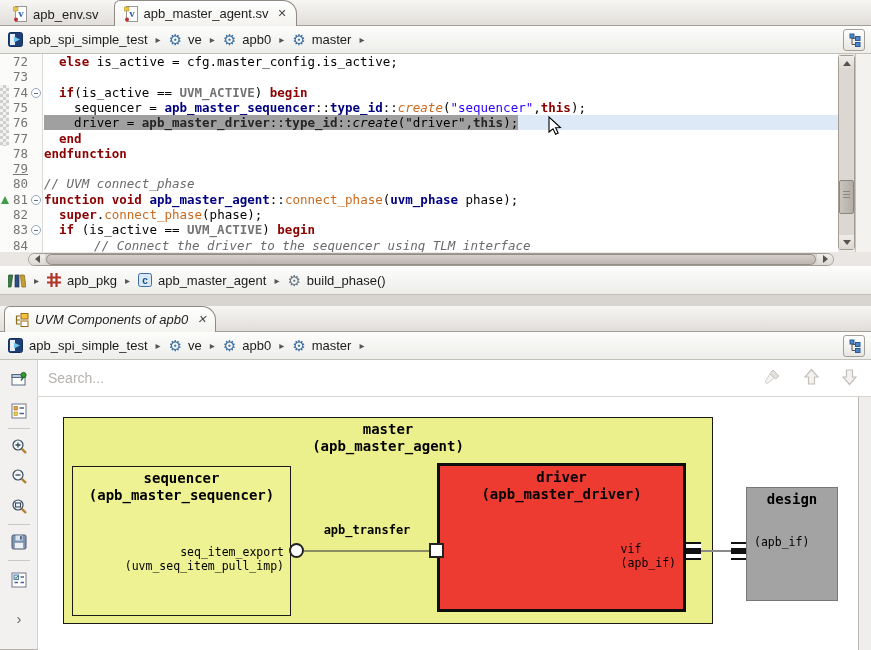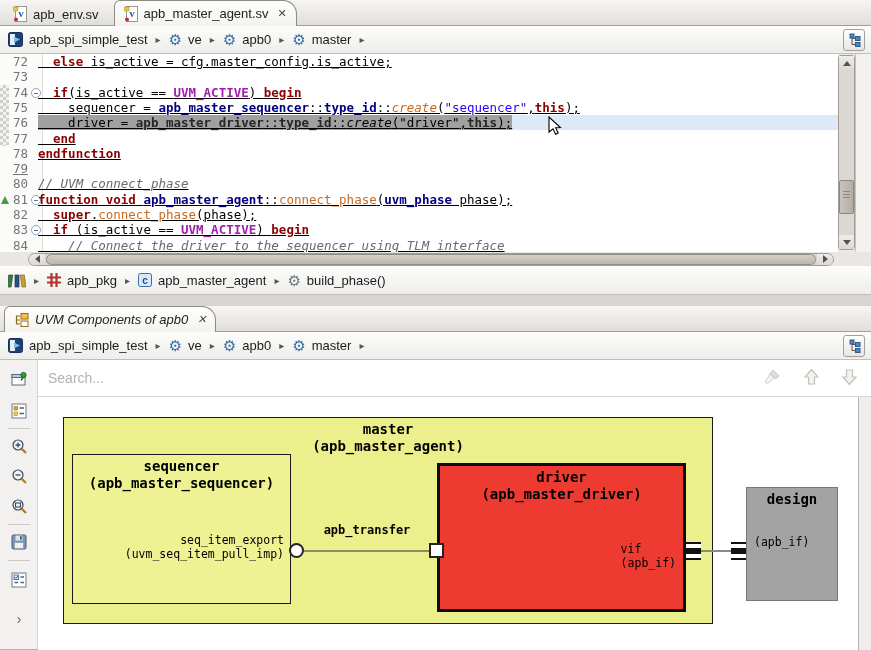--- a/index.html
+++ b/index.html
@@ -47,28 +47,28 @@
            background-size:6px 6px; background-position:0 0,3px 3px; }
   .ln { position:absolute; left:0; width:28px; text-align:right; color:#757575;
         font:12.5px/15.3px "DejaVu Sans Mono", monospace; }
   .fold { position:absolute; left:31px; width:10px; height:10px; border:1px solid #93a9c0;
           border-radius:50%; background:#fff; }
   .fold::after { content:""; position:absolute; left:2px; top:4px; width:4px; height:1px;
                  background:#5f7183; }
   .editmark { position:absolute; left:1px; width:0; height:0;
               border-left:4px solid transparent; border-right:4px solid transparent;
               border-bottom:8px solid #3f9d45; }
-  .row { position:absolute; left:38px; right:0; height:15.3px;
-         font:12.5px/15.3px "DejaVu Sans Mono", monospace; white-space:pre; color:#000;text-decoration:underline; }
+  .row { position:absolute; left:44px; right:0; height:15.3px;
+         font:12.5px/15.3px "DejaVu Sans Mono", monospace; white-space:pre; color:#000; }
   .curline { background:#dde9f7; }
   .selwrap { background:#a0a0a0; }
   .tk-p { color:#000; } .tk-k { color:#8b0000; font-weight:bold; }
   .tk-t { color:#000080; font-weight:bold; } .tk-f { color:#c96a1f; }
   .tk-i { color:#c96a1f; font-style:italic; } .tk-s { color:#2a00ff; }
-  .tk-b { color:#a21caf; font-weight:bold; } .tk-c { color:#6a6a6a; font-style:italic; }
+  .tk-b { color:#737373; font-weight:bold; } .tk-c { color:#6a6a6a; font-style:italic; }
   .selwrap .tk-p, .selwrap .tk-s, .selwrap .tk-i { color:#000000; }
   .selwrap .tk-t, .selwrap .tk-k, .selwrap .tk-b { color:#262626; }
 
   
   #vscroll { position:absolute; left:838px; top:55px; width:17px; height:195px;
              border:1px solid #a29c95; border-radius:3px; background:#dbd7d2; }
   .vbtn { position:absolute; left:0; width:15px; height:14px; background:linear-gradient(#efedea,#dcd8d3);
           display:flex; align-items:center; justify-content:center; }
   .tri-up { width:0;height:0;border-left:4px solid transparent;border-right:4px solid transparent;
             border-bottom:5px solid #57524c; }
@@ -113,21 +113,21 @@
   
   #canvas { position:absolute; left:38px; top:37px; width:820px; height:253px; background:#fff; }
   #canvas-right { position:absolute; left:858px; top:37px; width:13px; height:253px;
                   background:#f0eeec; border-left:1px solid #bab5b0; }
   .comp { position:absolute; font-family:"DejaVu Sans Mono", monospace; }
   .ctitle { position:absolute; left:0; right:0; top:3px; text-align:center;
             font:bold 14px/17px "DejaVu Sans Mono", monospace; color:#000; }
   .plabel { position:absolute; font:11.5px/14px "DejaVu Sans Mono", monospace; color:#000;
             white-space:nowrap; }
   #master   { left:25px;  top:20px; width:650px; height:207px; background:#ecf08c; border:1.5px solid #1a1a1a; }
-  #sequencer{ left:34px;  top:57px; width:219px; height:150px; background:#eef292; border:1px solid #1a1a1a; }
+  #sequencer{ left:34px;  top:69px; width:219px; height:150px; background:#eef292; border:1px solid #1a1a1a; }
   #driver   { left:399px; top:66px; width:249px; height:149px; background:#ee3b31; border:3px solid #0d0d0d; }
   #design   { left:708px; top:90px; width:92px;  height:114px; background:#a3a3a3; border:1px solid #777; }
   .portc { position:absolute; left:251px; top:146px; width:15px; height:15px; border:2px solid #222;
            border-radius:50%; background:#fff; z-index:4; }
   .ports { position:absolute; left:391px; top:146px; width:15px; height:15px; border:2px solid #222;
            background:#fff; z-index:4; }
   .wire1 { position:absolute; left:266px; top:153px; width:126px; height:2px; background:#8d8d64; z-index:3; }
   .wire2 { position:absolute; left:663px; top:153px; width:31px; height:2px; background:#8a8a8a; z-index:3; }
   .ifconn { position:absolute; width:15px; height:18px; top:145px; z-index:4;
             background:linear-gradient(#111 0 2px,#fff 2px 6px,#111 6px 12px,#fff 12px 16px,#111 16px 18px); }
@@ -217,21 +217,21 @@
         <div class="row" style="top: 30.6px;"><span class="tk-p">  </span><span class="tk-k">if</span><span class="tk-p">(is_active == </span><span class="tk-b">UVM_ACTIVE</span><span class="tk-p">) </span><span class="tk-k">begin</span></div>
         <div class="row" style="top: 45.9px;"><span class="tk-p">    sequencer = </span><span class="tk-t">apb_master_sequencer</span><span class="tk-p">::</span><span class="tk-t">type_id</span><span class="tk-p">::</span><span class="tk-i">create</span><span class="tk-p">(</span><span class="tk-s">"sequencer"</span><span class="tk-p">,</span><span class="tk-k">this</span><span class="tk-p">);</span></div>
         <div class="row curline" style="top: 61.2px;"><span class="selwrap"><span class="tk-p">    driver = </span><span class="tk-t">apb_master_driver</span><span class="tk-p">::</span><span class="tk-t">type_id</span><span class="tk-p">::</span><span class="tk-i">create</span><span class="tk-p">(</span><span class="tk-s">"driver"</span><span class="tk-p">,</span><span class="tk-k">this</span><span class="tk-p">);</span></span></div>
         <div class="row" style="top: 76.5px;"><span class="tk-p">  </span><span class="tk-k">end</span></div>
         <div class="row" style="top: 91.8px;"><span class="tk-k">endfunction</span></div>
         <div class="row" style="top: 107.1px;"></div>
         <div class="row" style="top: 122.4px;"><span class="tk-c">// UVM connect_phase</span></div>
         <div class="row" style="top: 137.7px;"><span class="tk-k">function</span><span class="tk-p"> </span><span class="tk-k">void</span><span class="tk-p"> </span><span class="tk-t">apb_master_agent</span><span class="tk-p">::</span><span class="tk-f">connect_phase</span><span class="tk-p">(</span><span class="tk-t">uvm_phase</span><span class="tk-p"> phase);</span></div>
         <div class="row" style="top: 153px;"><span class="tk-p">  </span><span class="tk-k">super</span><span class="tk-p">.</span><span class="tk-f">connect_phase</span><span class="tk-p">(phase);</span></div>
         <div class="row" style="top: 168.3px;"><span class="tk-p">  </span><span class="tk-k">if</span><span class="tk-p"> (is_active == </span><span class="tk-b">UVM_ACTIVE</span><span class="tk-p">) </span><span class="tk-k">begin</span></div>
-        <div class="row" style="top: 183.6px;"><span class="tk-c">    // Connect the driver to the sequencer using TLM interface</span></div>
+        <div class="row" style="top: 183.6px; padding-left: 20px;"><span class="tk-c">    // Connect the driver to the sequencer using TLM interface</span></div>
       </div>
   </div>
   <svg id="cursor" width="14" height="20" viewBox="0 0 14 20">
     <path d="M1,1 L1,16 L5,12.8 L7.6,18.3 L10.2,17.1 L7.6,11.8 L12.4,11.6 Z" fill="#fff" stroke="#000" stroke-width="1.1"></path>
   </svg>
 
   <div id="vscroll">
     <div class="vbtn" style="top:0;">
         <span class="tri-up"></span>
       </div>

